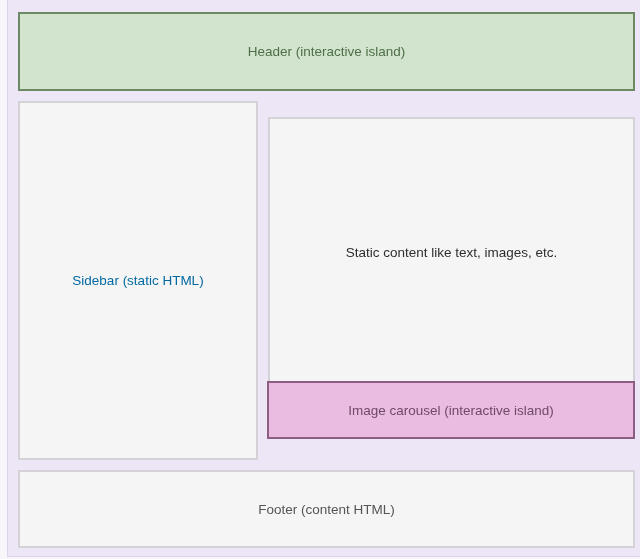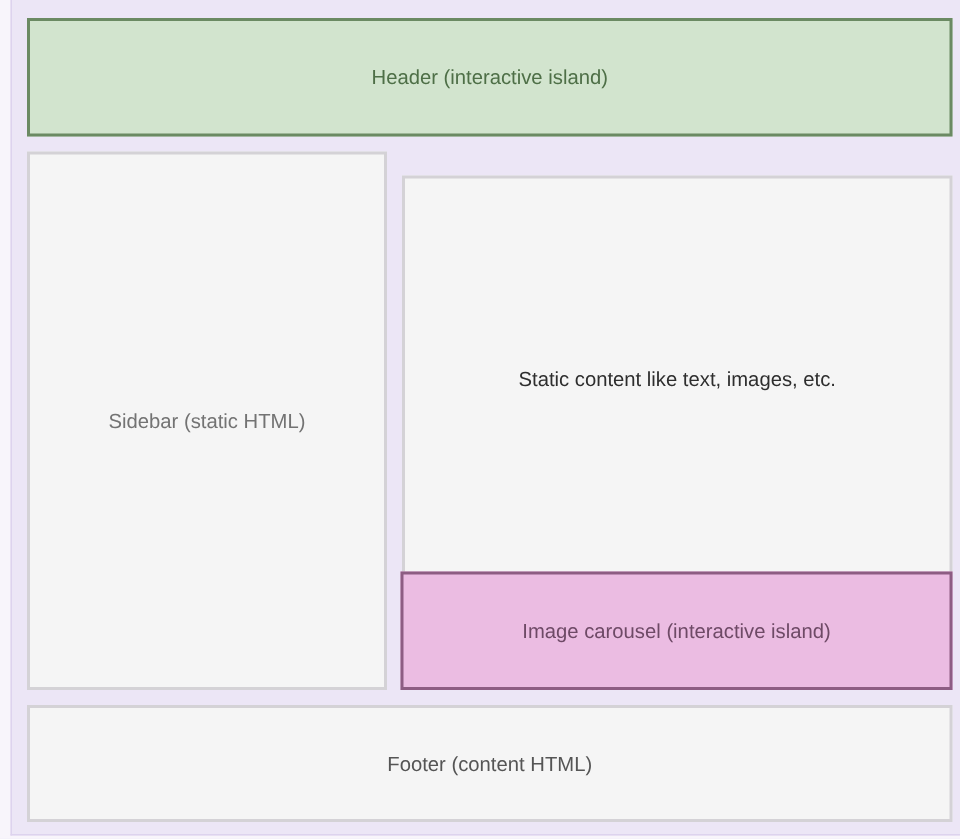--- a/index.html
+++ b/index.html
@@ -37,29 +37,29 @@
     color: #4a4a4a;
   }
   .header {
     left: 18px; top: 12px; width: 617px; height: 79px;
     background: #d2e4ce;
     border: 2px solid #6b8a63;
     color: #4e6f47;
   }
   .sidebar {
     left: 18px; top: 101px; width: 240px; height: 359px;
-    color: #737373;
+    color: #0369a1;
   }
   .content {
     left: 268px; top: 101px; width: 367px; height: 270px;
     color: #2e2e2e;
     margin-top: 16px;
   }
   .carousel {
-    left: 267px; top: 381px; width: 368px; height: 79px;
+    left: 267px; top: 381px; width: 368px; height: 58px;
     background: #ebbce2;
     border: 2px solid #8d5d83;
     color: #6e4a66;
   }
   .footer {
     left: 18px; top: 470px; width: 617px; height: 78px;
     color: #555;
   }
 </style>
 </head>

